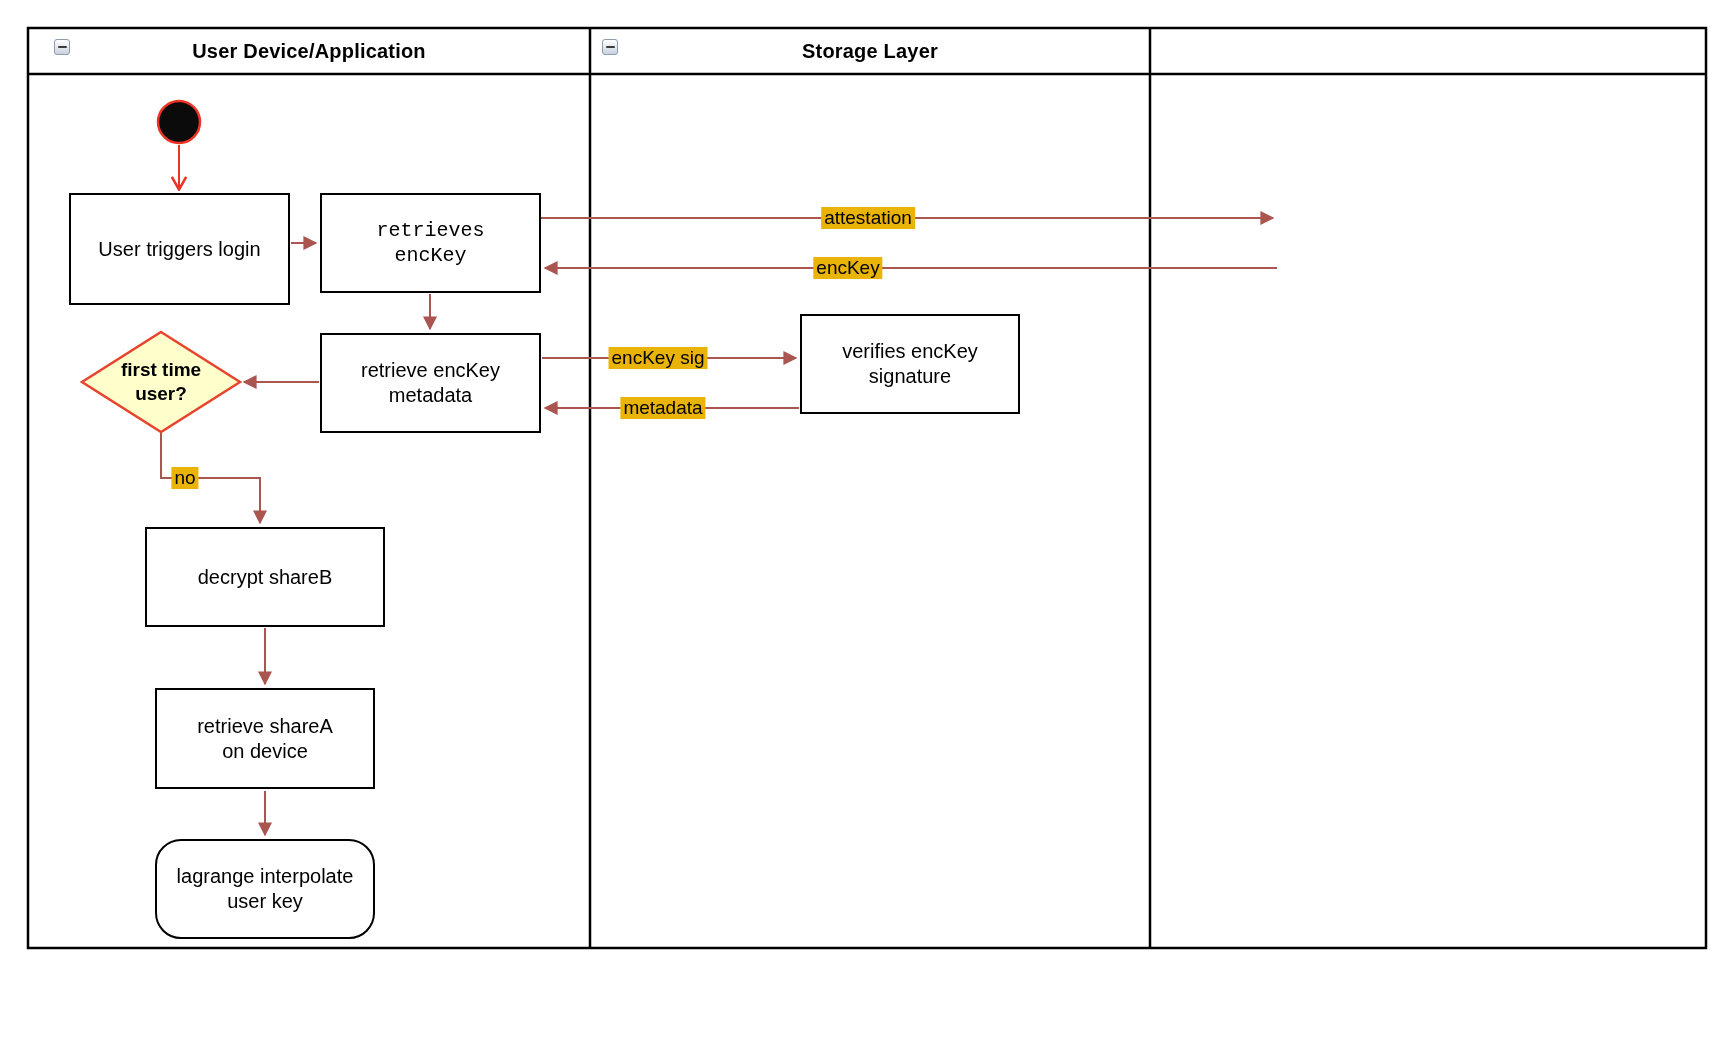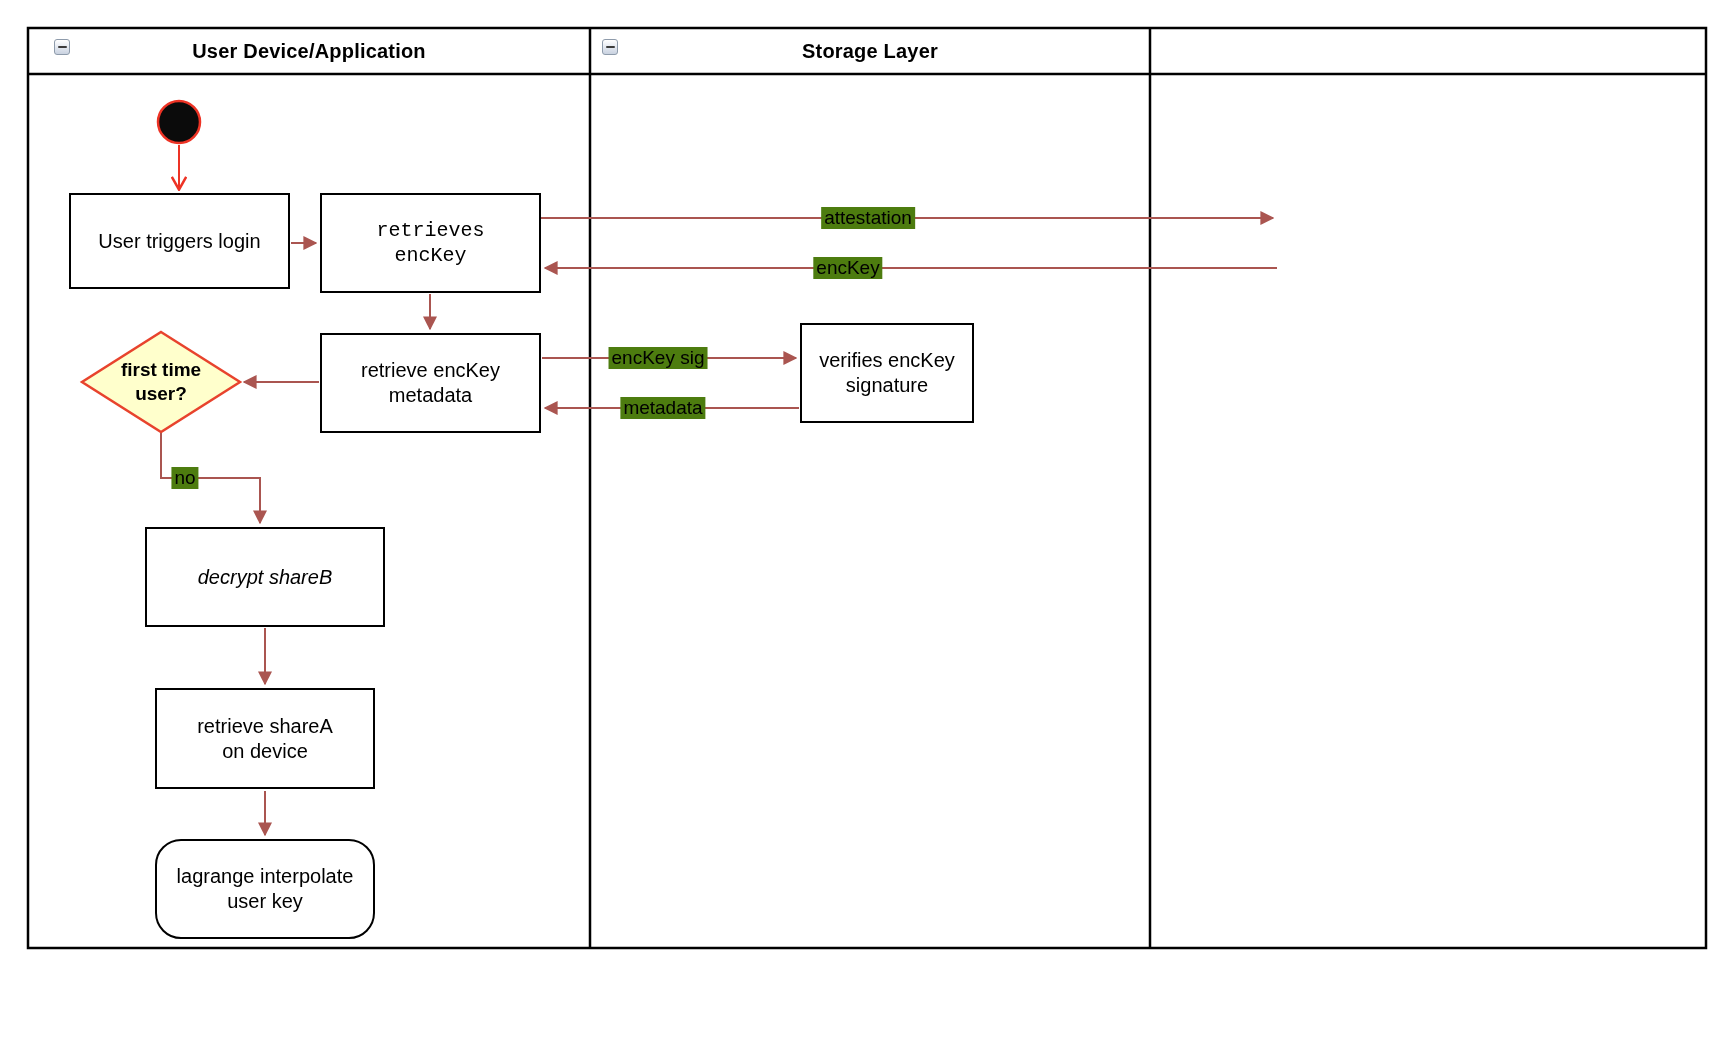--- a/index.html
+++ b/index.html
@@ -24,21 +24,21 @@
     border:2.5px solid var(--node-border,#000);
     display:flex;align-items:center;justify-content:center;text-align:center;
     font-size:20px;line-height:25px;white-space:pre-line;
   }
   .diamond-label{
     position:absolute;display:flex;align-items:center;justify-content:center;text-align:center;
     font-size:19px;line-height:24px;white-space:pre-line;background:transparent;font-weight:bold;
   }
   .edge-label{
     position:absolute;transform:translate(-50%,-50%);
-    background:#4d7c0f;padding:0 3px;font-size:19px;line-height:22px;white-space:nowrap;
+    background:#eab308;padding:0 3px;font-size:19px;line-height:22px;white-space:nowrap;
   }
 </style>
 </head>
 <body>
 
 <div class="canvas">
 
   <svg class="edges-svg" viewBox="0 0 1732 1038">
     <defs>
       <marker id="arrow" viewBox="0 0 10 10" refX="9" refY="5" markerWidth="7" markerHeight="7" orient="auto-start-reverse">
@@ -81,28 +81,28 @@
     </div>
     <span class="lane-title">Storage Layer</span>
   </div>
   <div class="lane-header" style="left:28px;width:562px;">
     <div class="collapse-btn" style="left:26px;">
       <div class="minus-bar"></div>
     </div>
     <span class="lane-title">User Device/Application</span>
   </div>
 
-  <div class="node" style="left:69px;top:193px;width:221px;height:96px;">User triggers login</div>
+  <div class="node" style="left:69px;top:193px;width:221px;height:112px;">User triggers login</div>
   <div class="node" style="left:320px;top:193px;width:221px;height:100px;font-family:Liberation Mono, monospace;">retrieves
 encKey</div>
   <div class="node" style="left:320px;top:333px;width:221px;height:100px;">retrieve encKey
 metadata</div>
-  <div class="node" style="left:800px;top:323px;width:174px;height:100px;text-align:center;">verifies encKey
+  <div class="node" style="left:800px;top:314px;width:220px;height:100px;text-align:center;">verifies encKey
 signature</div>
-  <div class="node" style="left:145px;top:527px;width:240px;height:100px;font-style:italic;">decrypt shareB</div>
+  <div class="node" style="left:145px;top:527px;width:240px;height:100px;">decrypt shareB</div>
   <div class="node" style="left:155px;top:688px;width:220px;height:101px;text-align:center;">retrieve shareA
 on device</div>
   <div class="node" style="left:155px;top:839px;width:220px;height:100px;border-radius:26px;">lagrange interpolate
 user key</div>
 
   <div class="diamond-label" style="left:96px;top:350px;width:130px;height:64px;">first time
 user?</div>
 
   <div class="edge-label" style="left:868px;top:218px;">attestation</div>
   <div class="edge-label" style="left:848px;top:268px;">encKey</div>

